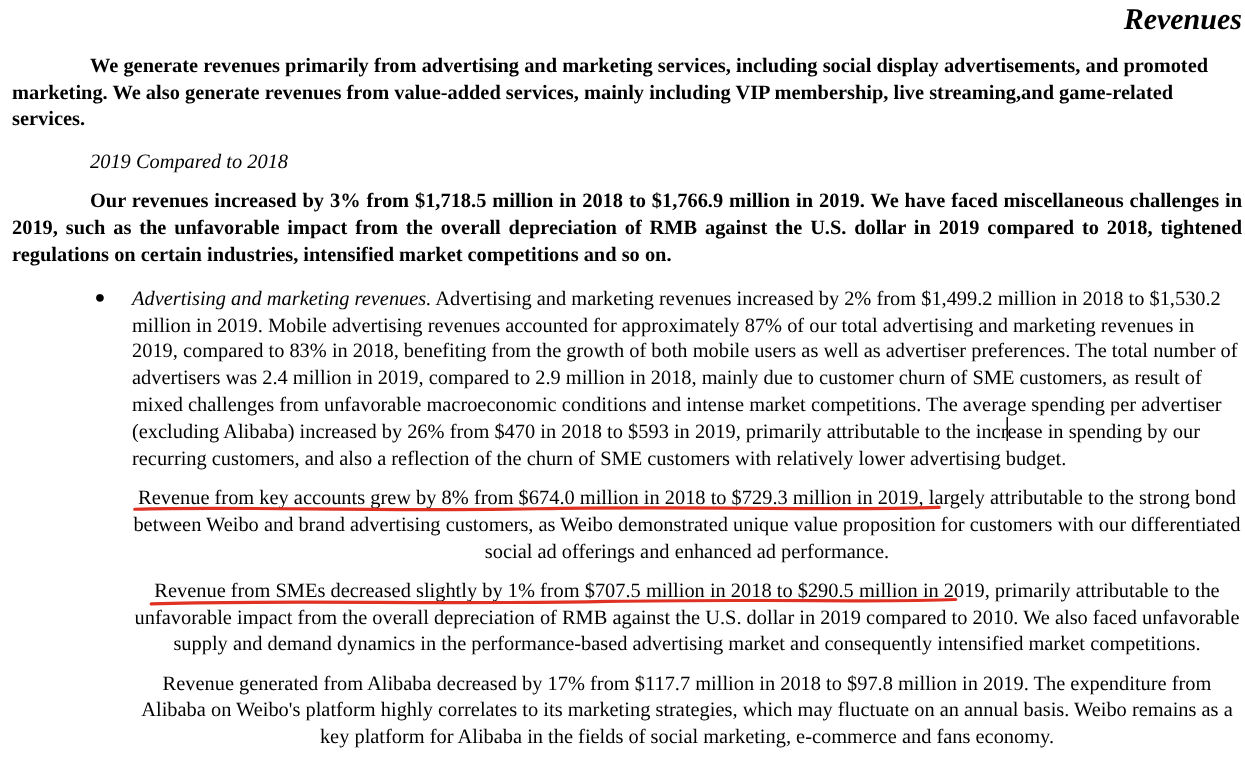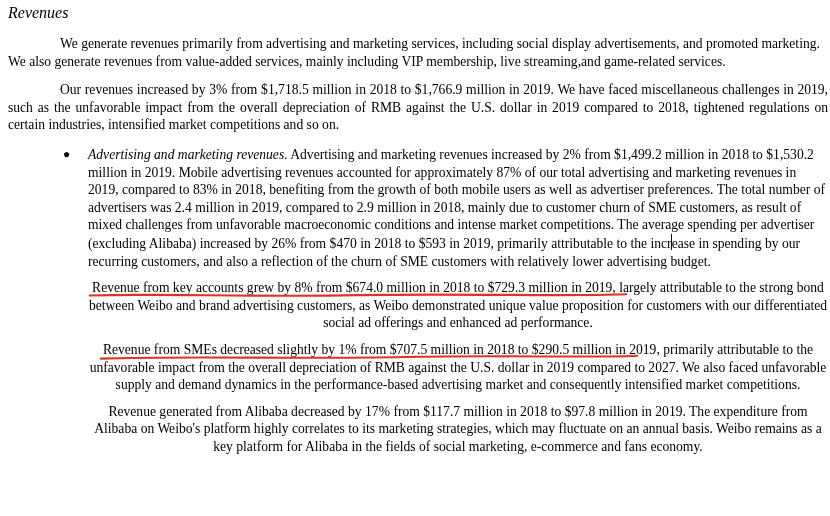--- a/index.html
+++ b/index.html
@@ -7,25 +7,25 @@
     width: 830px; height: 516px; overflow: hidden;
     font-family: "Liberation Serif", "DejaVu Serif", serif;
     font-size: 13.6px; line-height: 17.6px; color: #000;
   }
   .page {
     position: relative; box-sizing: border-box;
     width: 830px; height: 516px;
     padding: 4px 2px 0 8px;
   }
   .heading {
-    font-size: 16px; font-weight: normal; font-style: italic;
-    margin: 0 0 13px 0; line-height: 18px;
+    font-size: 20px; font-weight: bold; font-style: italic;
+    margin: 0 0 13px 0; line-height: 18px; text-align: right;
   }
   p { margin: 0 0 11px 0; }
-  .first-indent { text-indent: 52px; }
+  .first-indent { text-indent: 52px; font-weight: bold; }
   .subheading { font-style: italic; padding-left: 52px; margin: 0 0 9px 0; }
   .justify { text-align: justify; margin-bottom: 12px; }
   .bullet-row { display: flex; margin: 0 0 9px 0; }
   .bullet-marker {
     flex: 0 0 25px; margin-left: 55px; width: 25px;
     font-size: 12px;
   }
   .bullet-text { flex: 1 1 auto; margin: 0; }
   .hang { margin-left: 80px; margin-bottom: 9px; text-align: center; }
   .lead-italic { font-style: italic; }
@@ -43,31 +43,32 @@
 </style>
 </head>
 <body>
 
 <div class="page">
 
   <div class="heading">Revenues</div>
 
   <p class="first-indent">We generate revenues primarily from advertising and marketing services, including social display advertisements, and promoted marketing. We also generate revenues from value-added services, mainly including VIP membership, live streaming,and game-related services.</p>
 
+  <p class="subheading">2019 Compared to 2018</p>
 
   <p class="first-indent justify">Our revenues increased by 3% from $1,718.5 million in 2018 to $1,766.9 million in 2019. We have faced miscellaneous challenges in 2019, such as the unfavorable impact from the overall depreciation of RMB against the U.S. dollar in 2019 compared to 2018, tightened regulations on certain industries, intensified market competitions and so on.</p>
 
   <div class="bullet-row">
     <span class="bullet-marker">●</span>
     <p class="bullet-text"><span class="lead-italic">Advertising and marketing revenues.</span><span> Advertising and marketing revenues increased by 2% from $1,499.2 million in 2018 to $1,530.2 million in 2019. Mobile advertising revenues accounted for approximately 87% of our total advertising and marketing revenues in 2019, compared to 83% in 2018, benefiting from the growth of both mobile users as well as advertiser preferences. The total number of advertisers was 2.4 million in 2019, compared to 2.9 million in 2018, mainly due to customer churn of SME customers, as result of mixed challenges from unfavorable macroeconomic conditions and intense market competitions. The average spending per advertiser (excluding Alibaba) increased by 26% from $470 in 2018 to $593 in 2019, primarily attributable to the incr</span><span class="caret"></span><span>ease in spending by our recurring customers, and also a reflection of the churn of SME customers with relatively lower advertising budget.</span></p>
   </div>
 
   <p class="hang"><span class="redline"><span>Revenue from key accounts grew by 8% from $674.0 million in 2018 to $729.3 million in 2019,</span><svg viewBox="0 0 600 10" preserveAspectRatio="none">
           <path d="M2,5 C80,2.6 180,7.0 300,4.6 C420,2.4 520,6.4 598,3.6" fill="none" stroke-width="2.1" stroke-linecap="round" vector-effect="non-scaling-stroke" stroke="#e03224"></path>
         </svg></span><span> largely attributable to the strong bond between Weibo and brand advertising customers, as Weibo demonstrated unique value proposition for customers with our differentiated social ad offerings and enhanced ad performance.</span></p>
 
   <p class="hang"><span class="redline"><span>Revenue from SMEs decreased slightly by 1% from $707.5 million in 2018 to $290.5 million in 2019,</span><svg viewBox="0 0 600 10" preserveAspectRatio="none">
           <path d="M2,6.2 C100,3.0 220,7.0 340,4.4 C460,2.2 540,5.6 598,3.0" fill="none" stroke-width="2.1" stroke-linecap="round" vector-effect="non-scaling-stroke" stroke="#e03224"></path>
-        </svg></span><span> primarily attributable to the unfavorable impact from the overall depreciation of RMB against the U.S. dollar in 2019 compared to 2027. We also faced unfavorable supply and demand dynamics in the performance-based advertising market and consequently intensified market competitions.</span></p>
+        </svg></span><span> primarily attributable to the unfavorable impact from the overall depreciation of RMB against the U.S. dollar in 2019 compared to 2010. We also faced unfavorable supply and demand dynamics in the performance-based advertising market and consequently intensified market competitions.</span></p>
 
   <p class="hang">Revenue generated from Alibaba decreased by 17% from $117.7 million in 2018 to $97.8 million in 2019. The expenditure from Alibaba on Weibo's platform highly correlates to its marketing strategies, which may fluctuate on an annual basis. Weibo remains as a key platform for Alibaba in the fields of social marketing, e-commerce and fans economy.</p>
 
 </div>
 
 </body></html>

